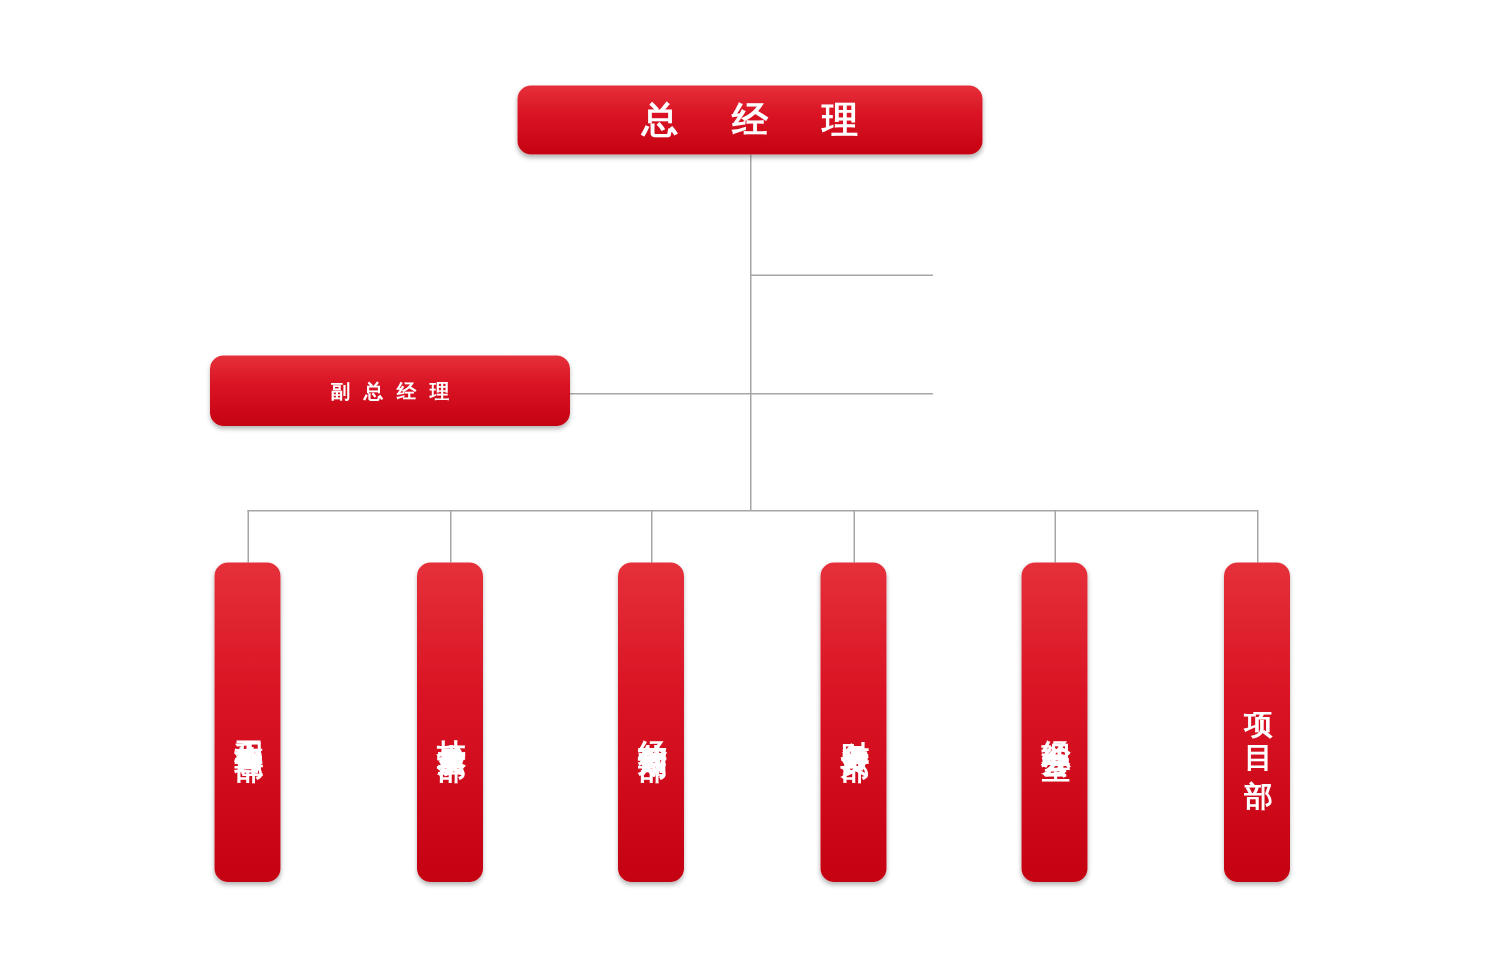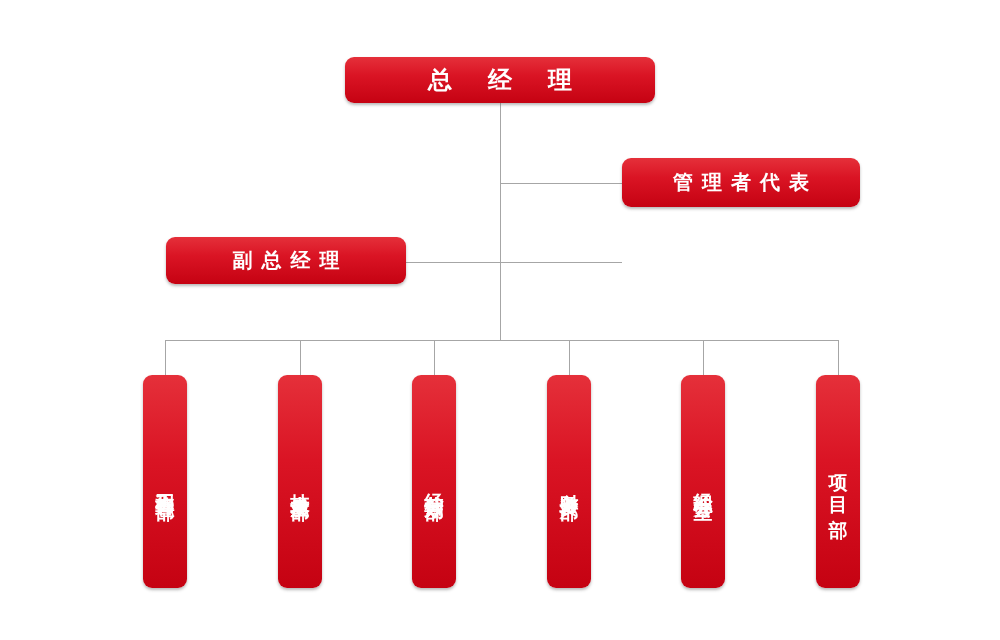--- a/index.html
+++ b/index.html
@@ -40,21 +40,21 @@
 
   .node-gm        { left: 345px; top: 57px;  width: 310px; height: 46px; font-size: 24px; }
   .node-gm span   { letter-spacing: 36px; margin-left: 36px; }
 
   .node-rep       { left: 622px; top: 158px; width: 238px; height: 49px; font-size: 20px; }
   .node-rep span  { letter-spacing: 9px; margin-left: 9px; }
 
   .node-chief     { left: 622px; top: 236px; width: 238px; height: 48px; font-size: 20px; }
   .node-chief span{ letter-spacing: 9px; margin-left: 9px; }
 
-  .node-deputy    { left: 140px; top: 237px; width: 240px; height: 47px; font-size: 20px; margin-left: 26px; }
+  .node-deputy    { left: 140px; top: 237px; width: 240px; height: 47px; font-size: 13px; }
   .node-deputy span{ letter-spacing: 9px; margin-left: 9px; }
 
   
   .vnode {
     position: absolute;
     top: 375px;
     width: 44px;
     height: 213px;
     font-size: 19px;
   }
@@ -90,23 +90,20 @@
   <div class="line v" style="left:300px; top:340px; height:35px;"></div>
   <div class="line v" style="left:434px; top:340px; height:35px;"></div>
   <div class="line v" style="left:569px; top:340px; height:35px;"></div>
   <div class="line v" style="left:703px; top:340px; height:35px;"></div>
   <div class="line v" style="left:838px; top:340px; height:35px;"></div>
 
   <div class="node hnode node-gm">
     <span>总经理</span>
   </div>
 
-  <div class="node hnode node-rep">
-    <span>管理者代表</span>
-  </div>
 
   <div class="node hnode node-deputy">
     <span>副总经理</span>
   </div>
 
   <div class="node vnode dept-0">
     <span>工程管理部</span>
   </div>
   <div class="node vnode dept-1">
     <span>技术质量部</span>

